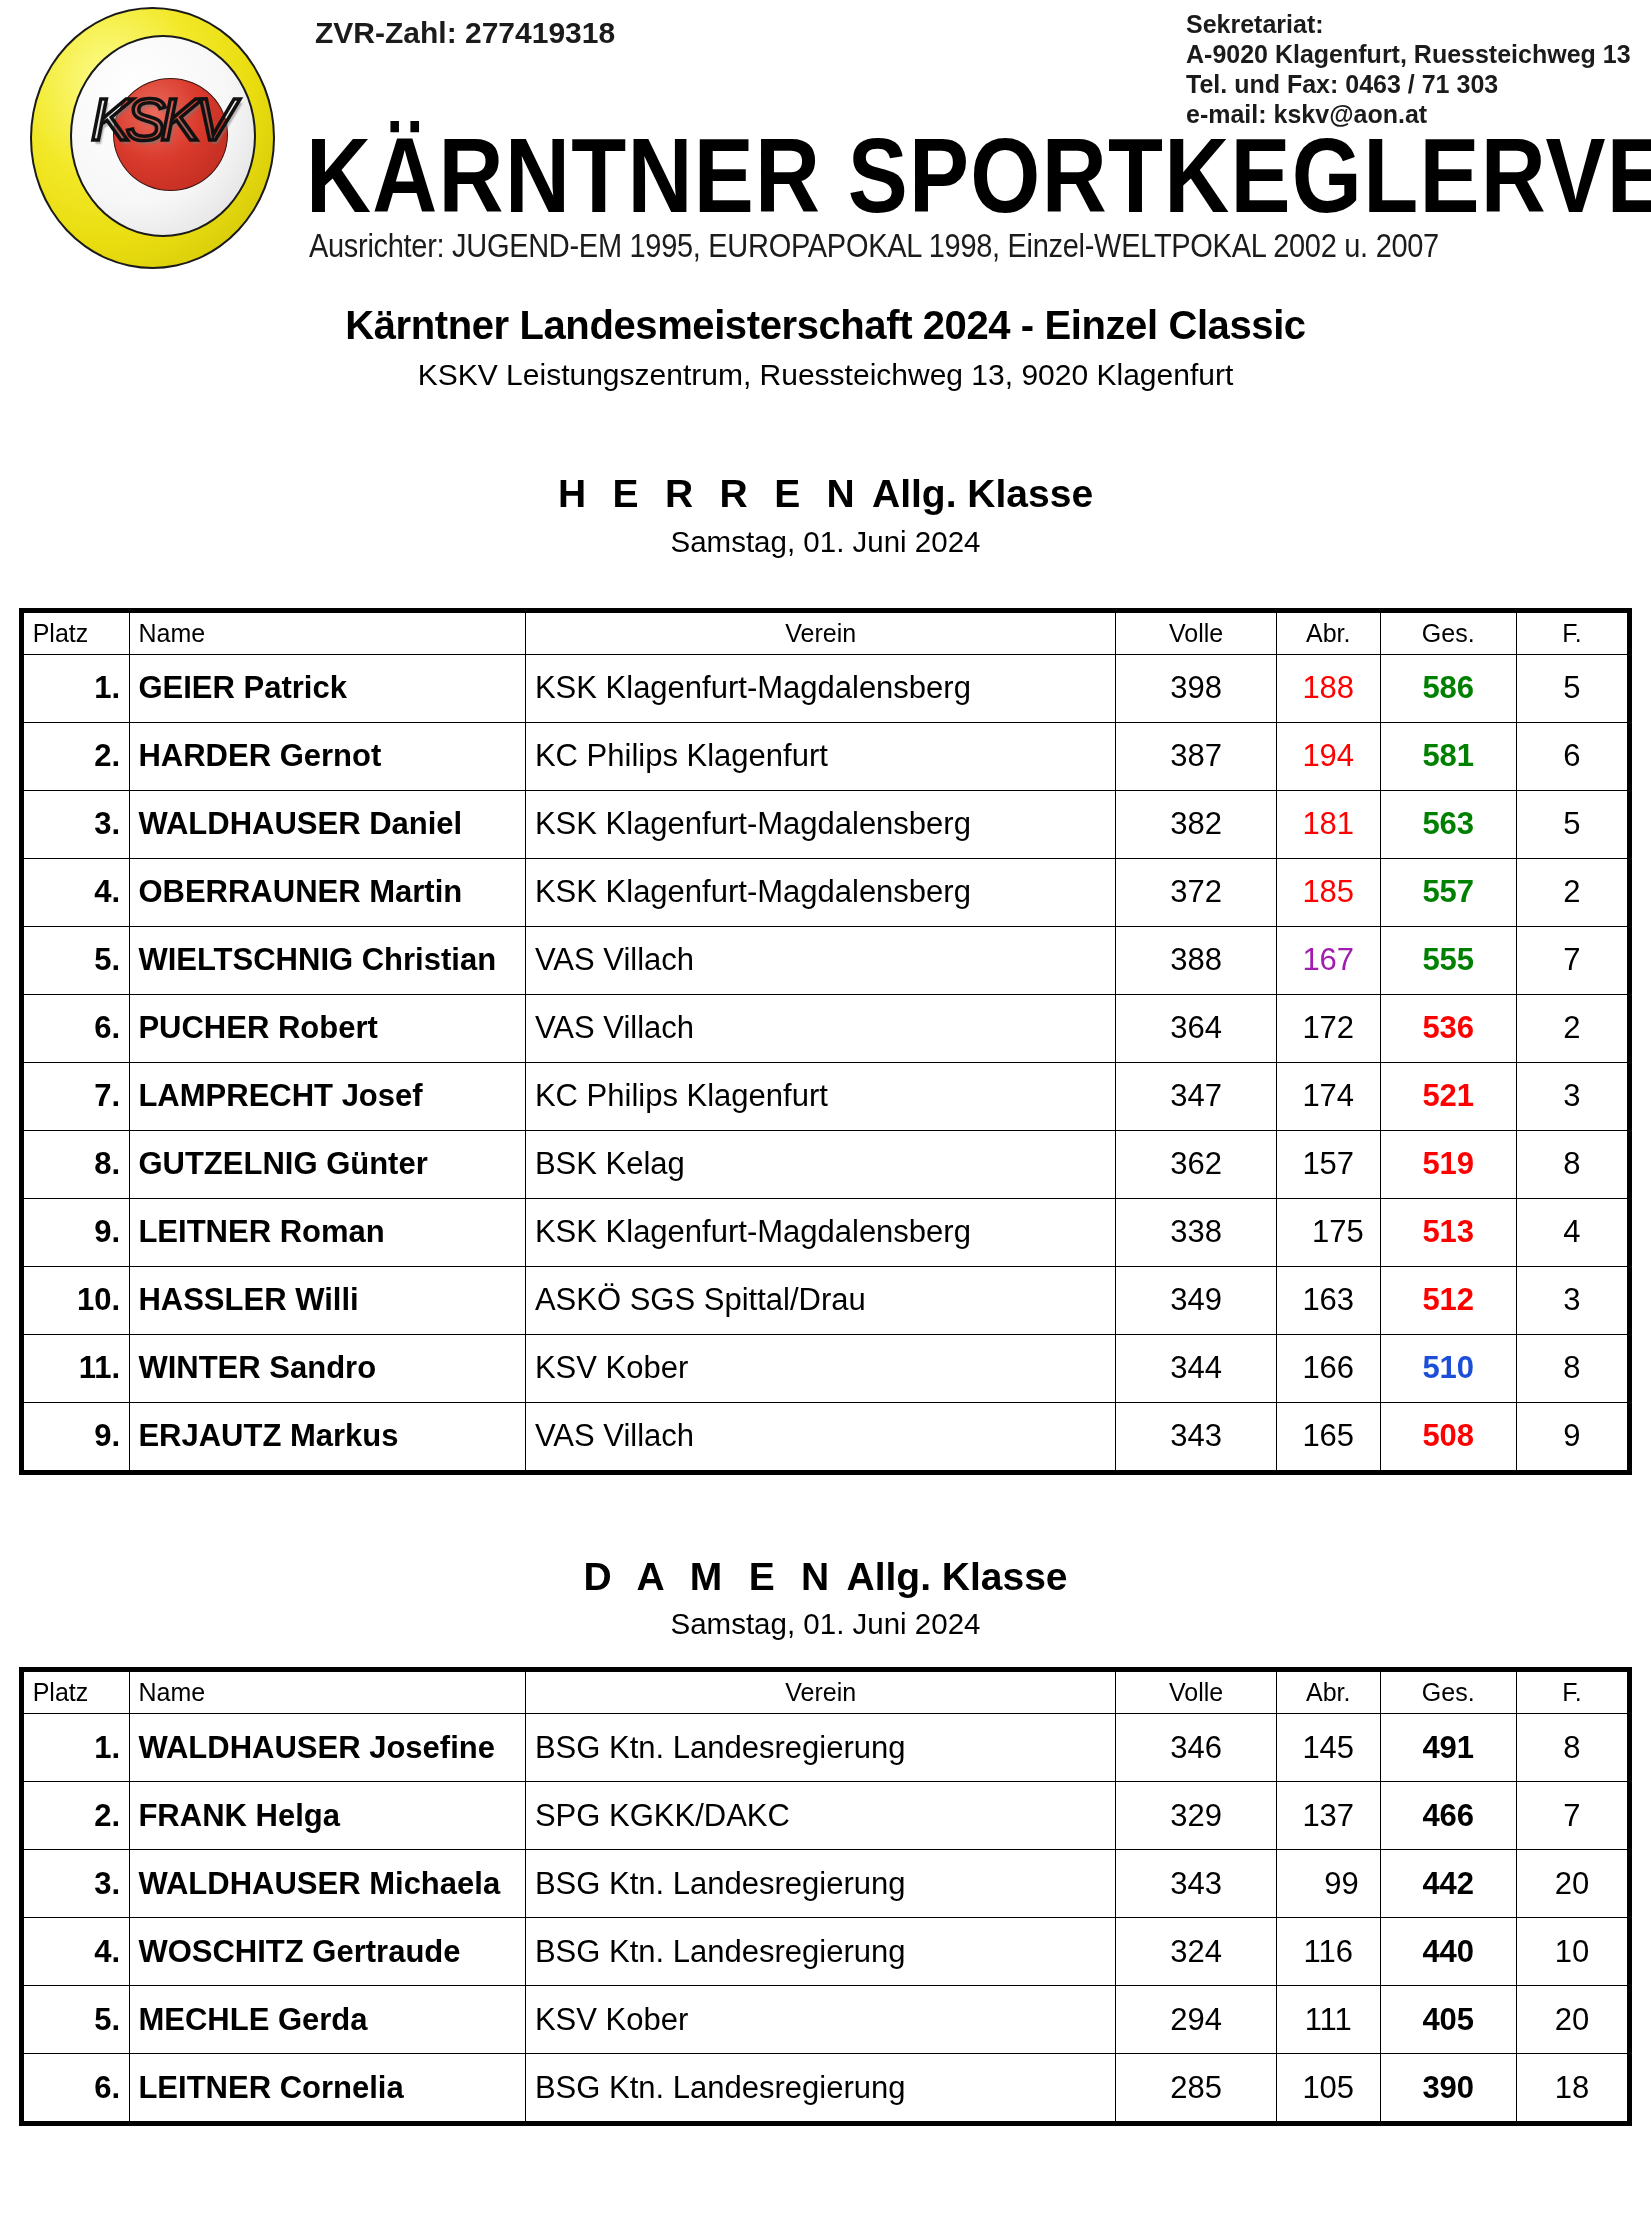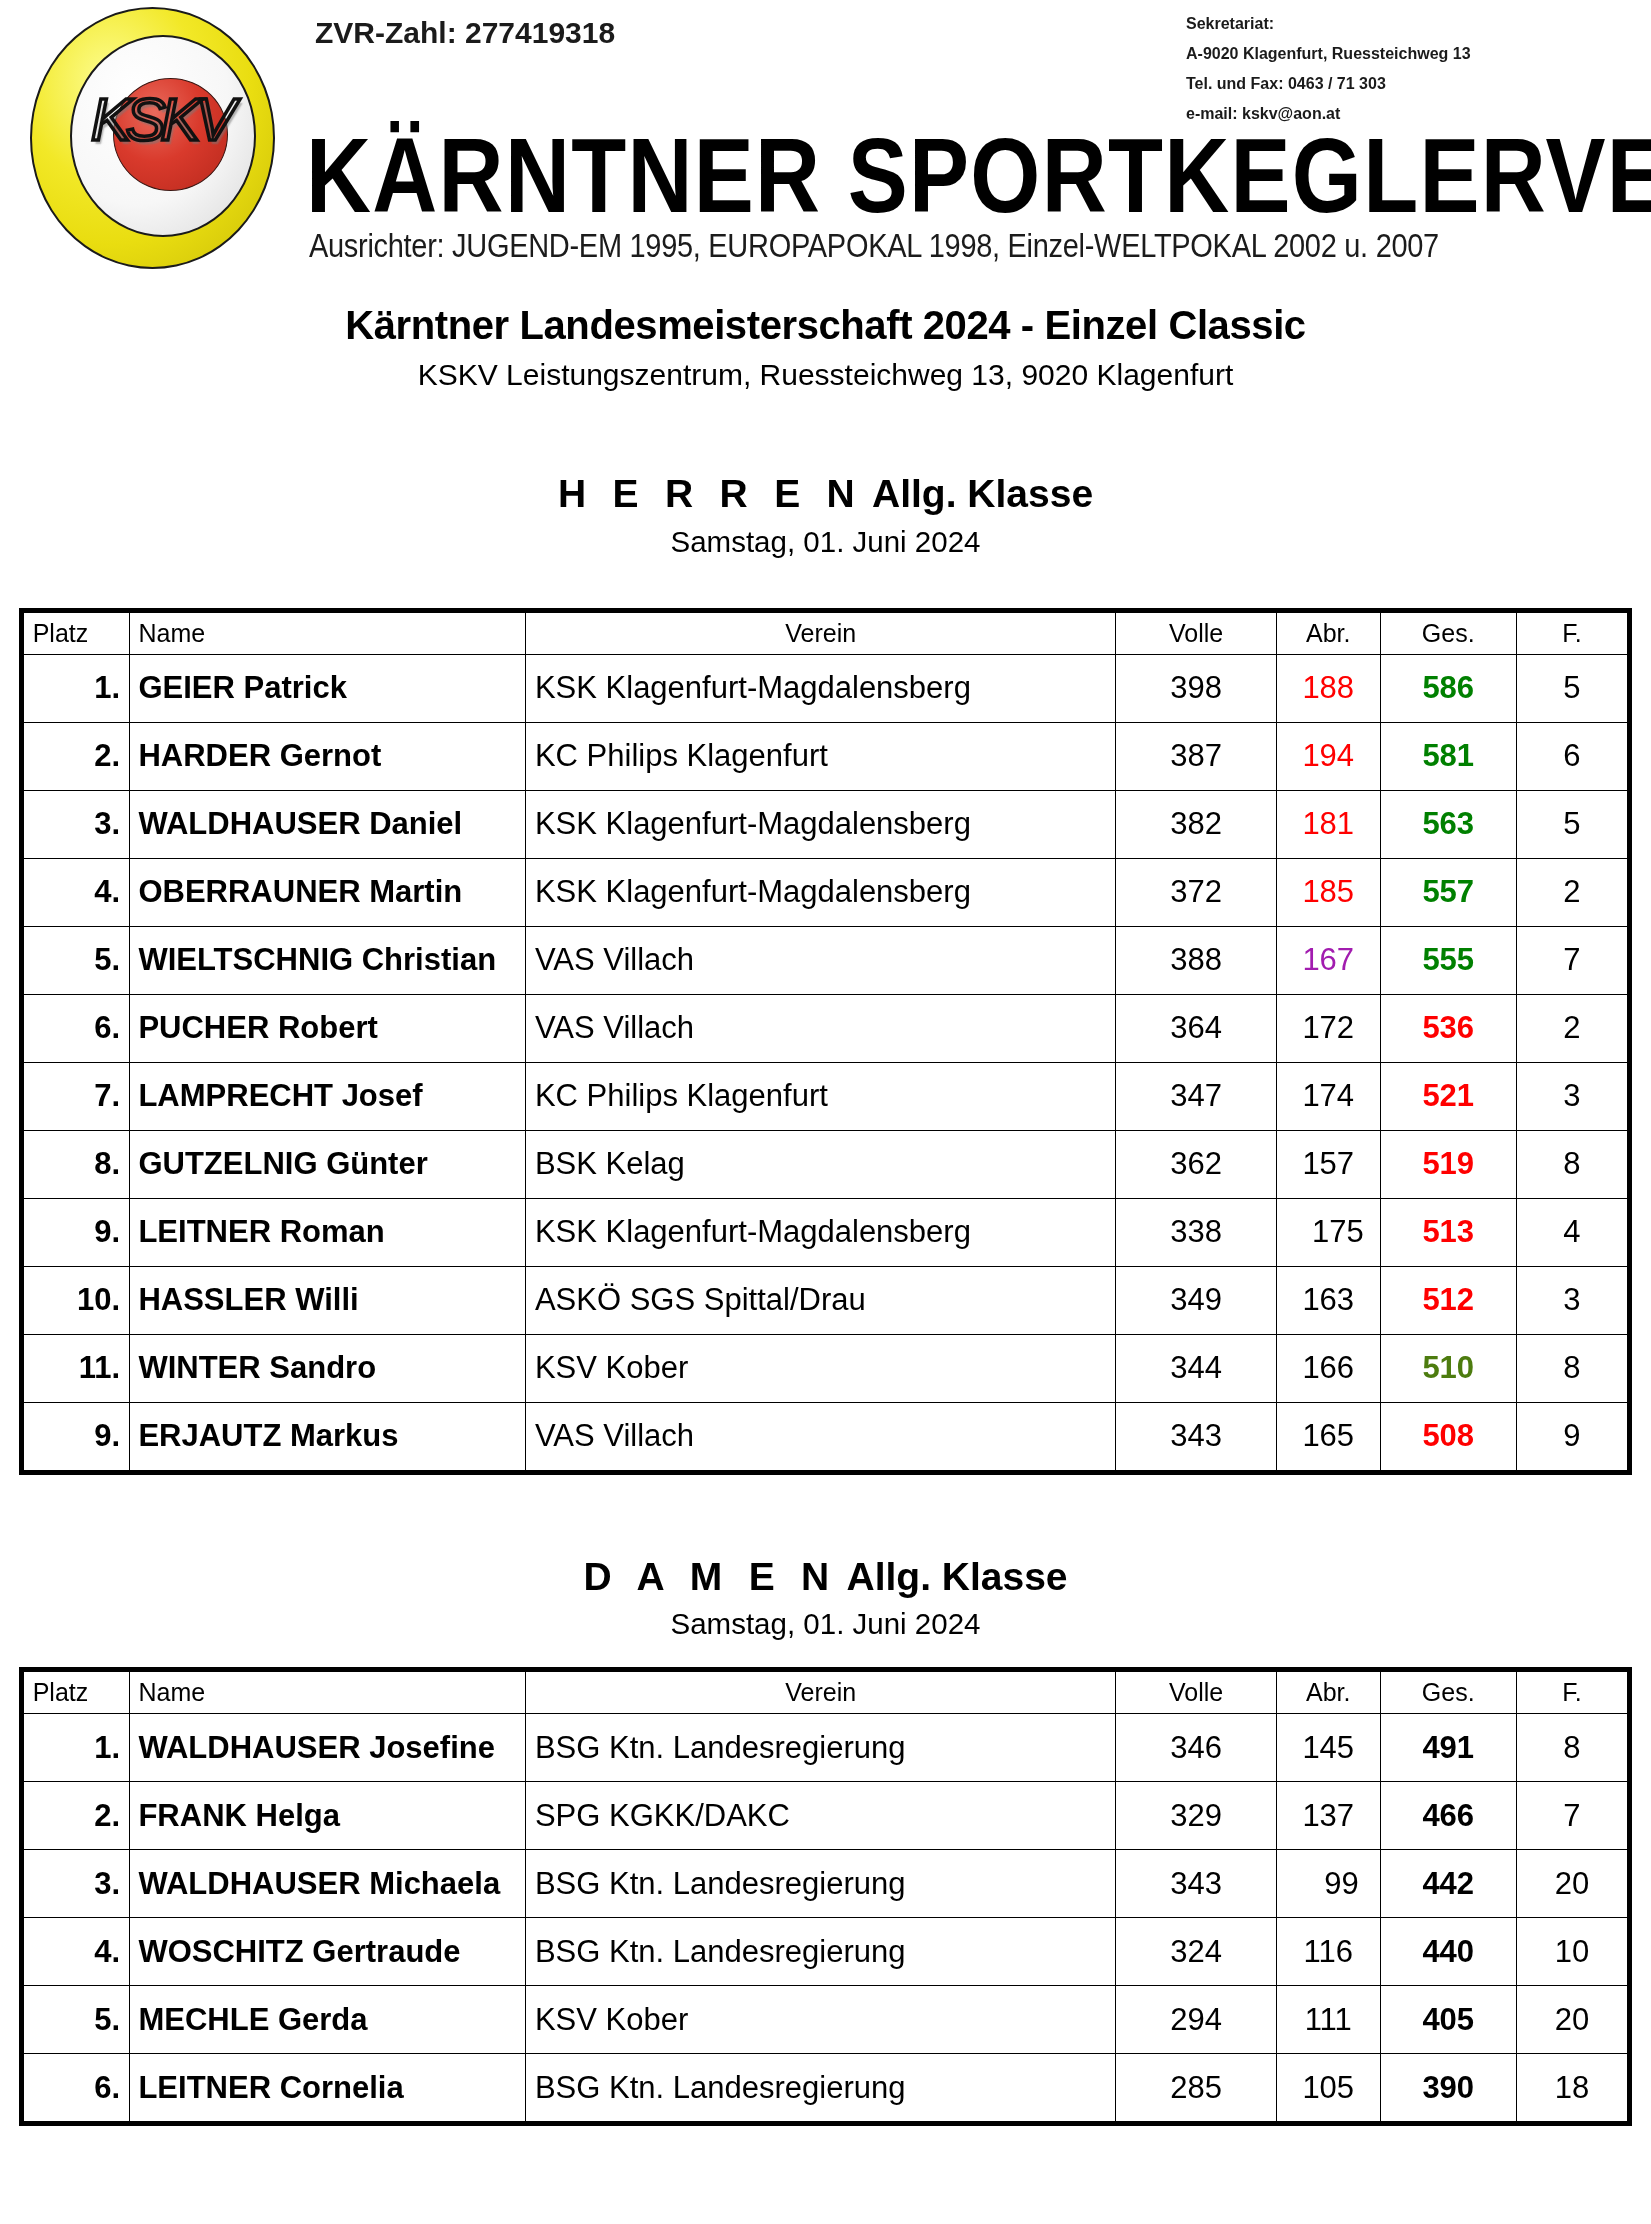--- a/index.html
+++ b/index.html
@@ -83,21 +83,21 @@
     top: 15.6px;
     font-size: 30px;
     font-weight: 600;
     letter-spacing: 0px;
     color: #1b1b1b;
   }
   .secretariat {
     position: absolute;
     left: 1186px;
     top: 8.7px;
-    font-size: 16px;
+    font-size: 25px;
     font-weight: 600;
     line-height: 30px;
     color: #1b1b1b;
     white-space: nowrap;
   }
   .org-name {
     position: absolute;
     left: 306px;
     top: 122px;
     font-size: 90px;
@@ -353,21 +353,21 @@
           <td class="c-num" style="color: rgb(0, 0, 0);">163</td>
           <td class="c-ges" style="color: rgb(255, 0, 0);">512</td>
           <td class="c-f">3</td>
         </tr>
         <tr>
           <td class="c-platz">11.</td>
           <td class="c-name">WINTER Sandro</td>
           <td class="c-verein">KSV Kober</td>
           <td class="c-num">344</td>
           <td class="c-num" style="color: rgb(0, 0, 0);">166</td>
-          <td class="c-ges" style="color: #4d7c0f; margin-left: 44px;">510</td>
+          <td class="c-ges" style="color: #1d4ed8; margin-left: 44px;">510</td>
           <td class="c-f">8</td>
         </tr>
         <tr>
           <td class="c-platz">9.</td>
           <td class="c-name">ERJAUTZ Markus</td>
           <td class="c-verein">VAS Villach</td>
           <td class="c-num">343</td>
           <td class="c-num" style="color: rgb(0, 0, 0);">165</td>
           <td class="c-ges" style="color: rgb(255, 0, 0);">508</td>
           <td class="c-f">9</td>

